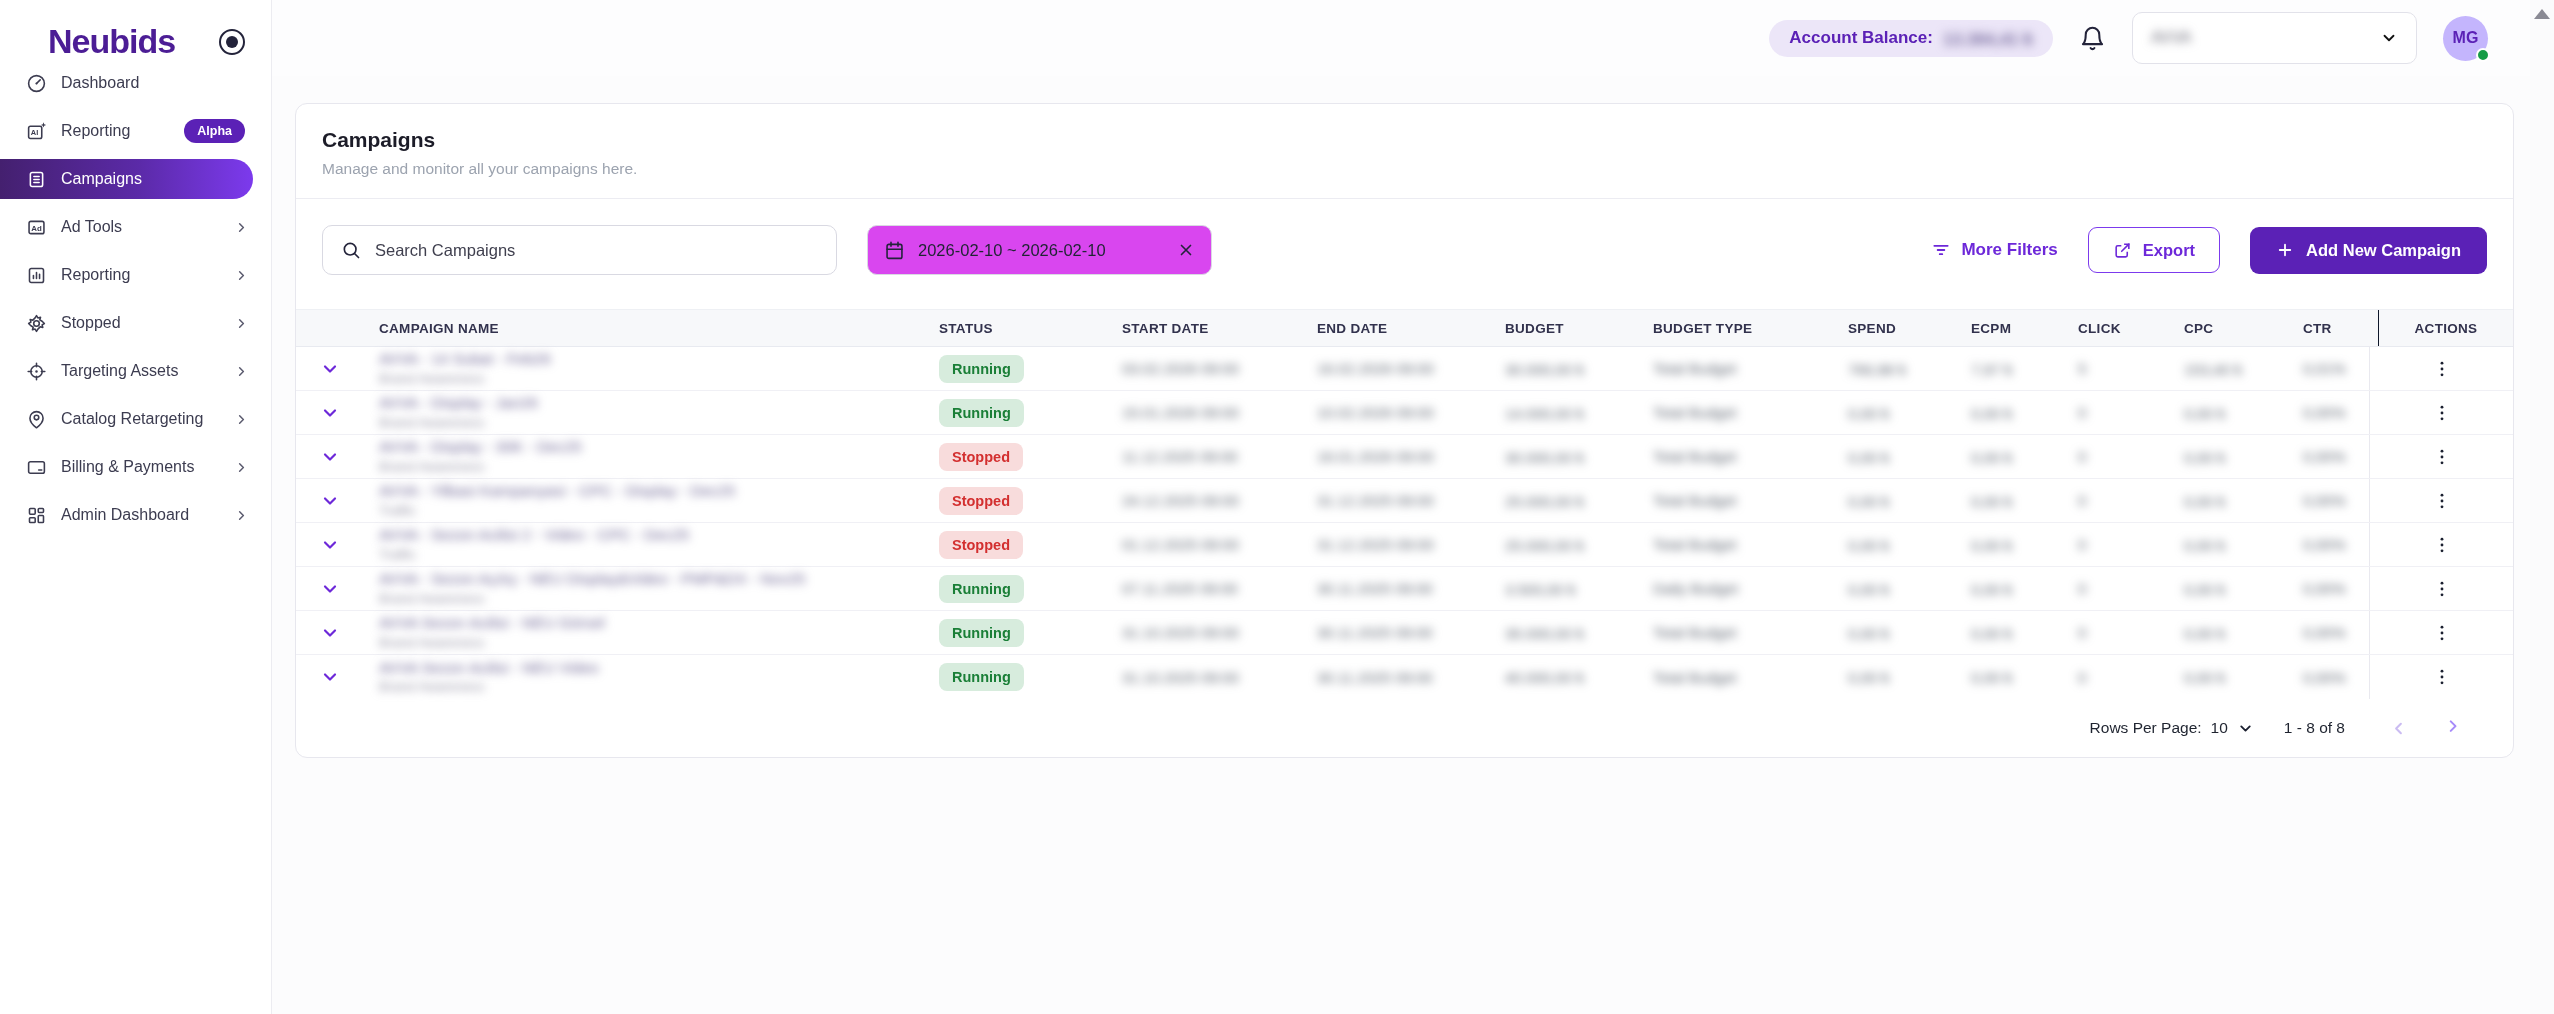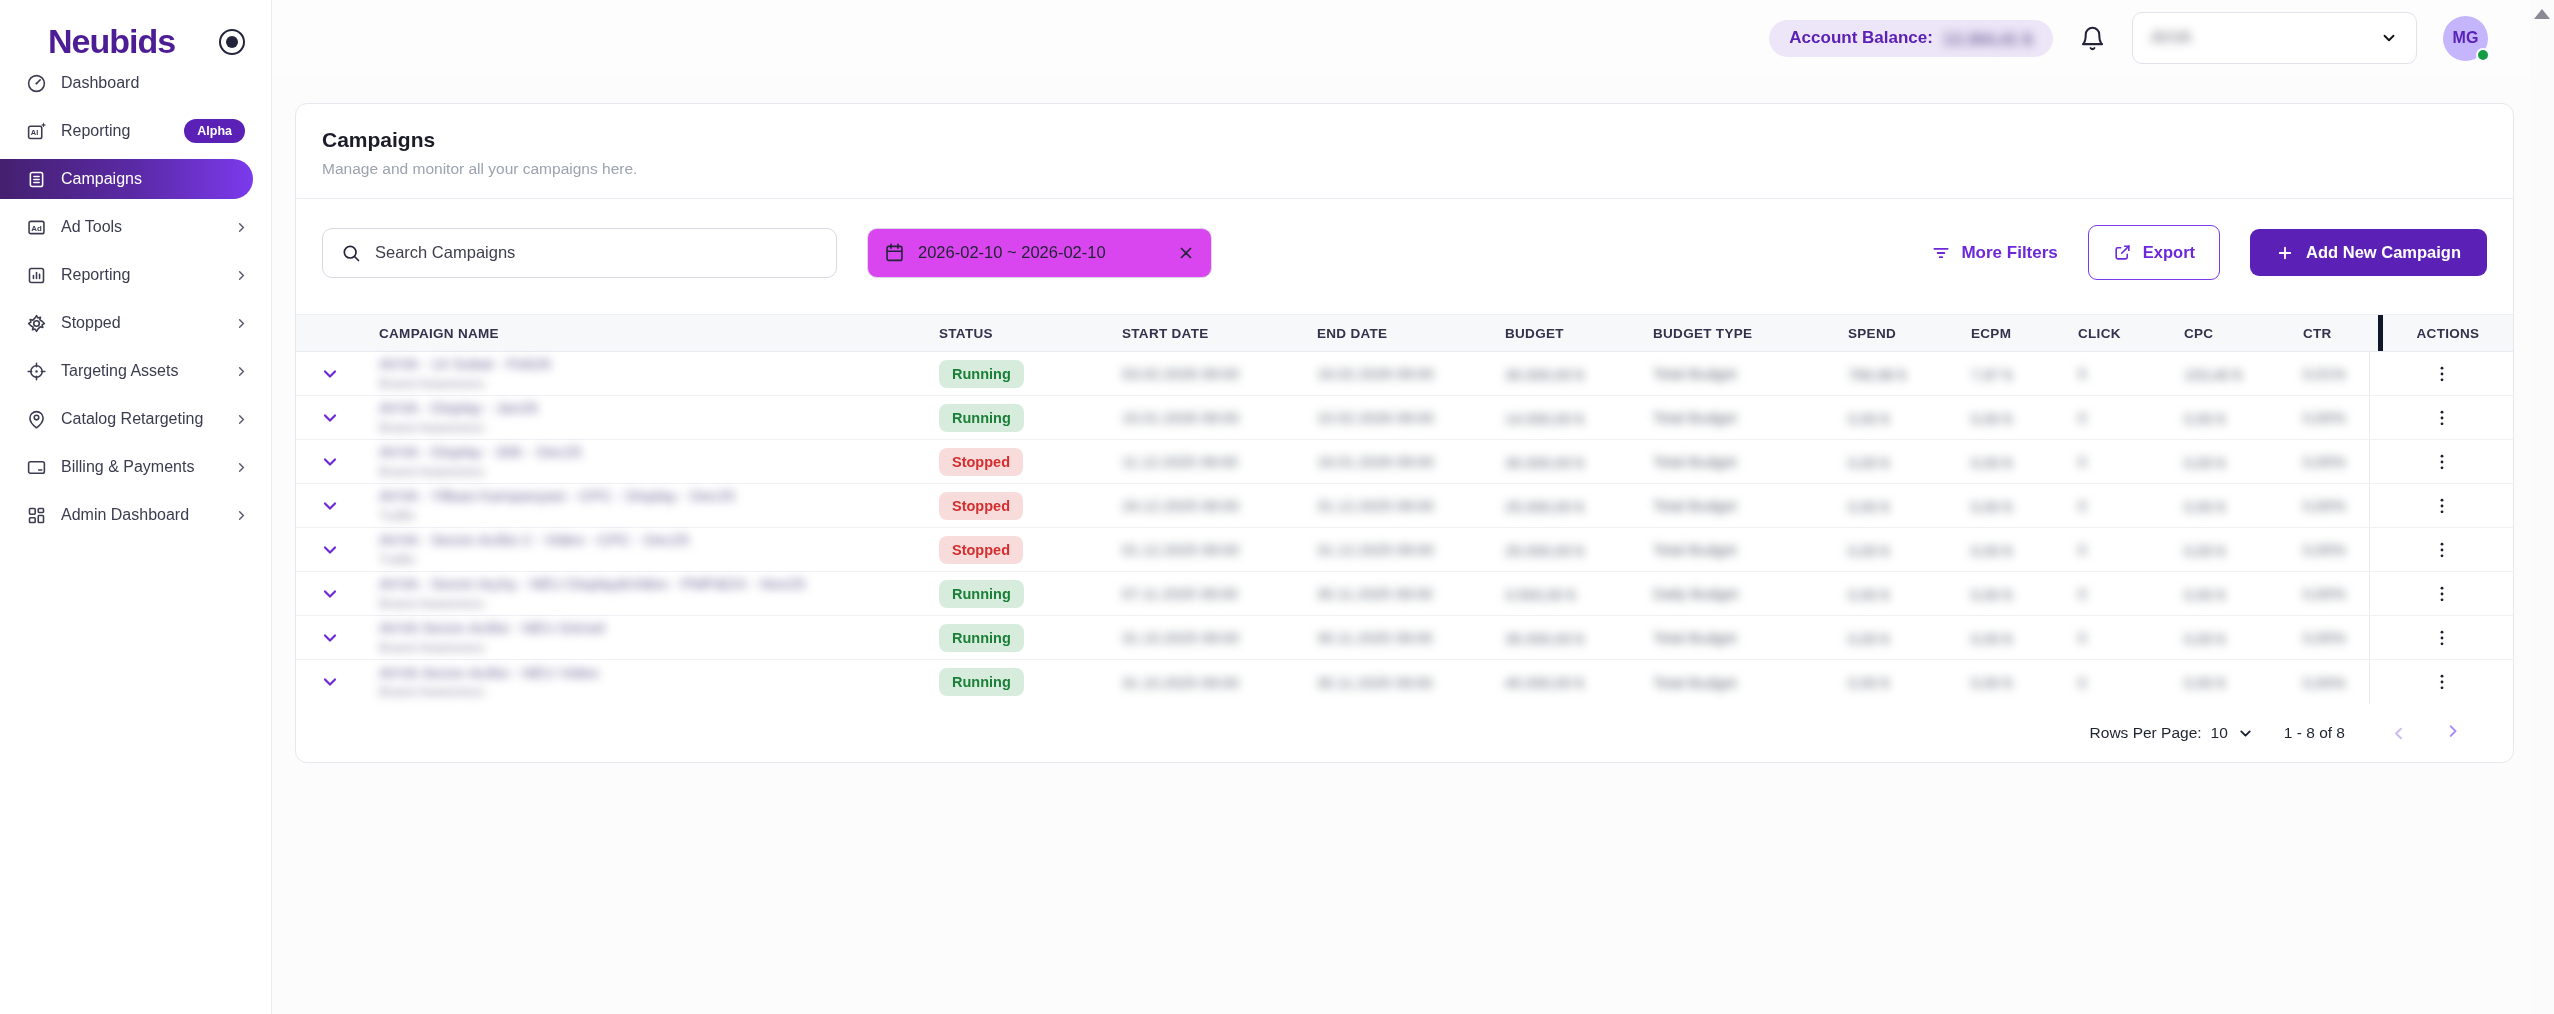--- a/index.html
+++ b/index.html
@@ -48,30 +48,30 @@
   .search-box svg { width:20px; height:20px; color:#23233a; }
   .search-input { border:none; outline:none; flex:1; font-size:16.5px; font-family:inherit; color:#23233a; background:transparent; }
   .search-input::placeholder { color:#3f3f4e; opacity:1; }
   .date-box { width:345px; height:50px; border:1px solid #d9d9e2; border-radius:10px; display:flex; align-items:center; gap:13px; padding:0 16px; background:#d946ef; cursor:pointer; }
   .date-box .cal { width:21px; height:21px; color:#23233a; }
   .date-text { flex:1; font-size:16.5px; color:#1f2433; }
   .date-clear { width:18px; height:18px; color:#23233a; cursor:pointer; }
   .toolbar-spacer { flex:1; }
   .more-filters { display:flex; align-items:center; gap:10px; color:#6d28d9; font-size:17px; font-weight:bold; cursor:pointer; }
   .more-filters svg { width:20px; height:20px; }
-  .btn-export { display:flex; align-items:center; gap:11px; height:55px; padding:0 24px; border:1.5px solid #7c3aed; border-radius:9px; background:#fff; color:#6d28d9; font-size:16.5px; font-weight:bold; cursor:pointer; font-family:inherit; }
+  .btn-export { display:flex; align-items:center; gap:11px; height:46px; padding:0 24px; border:1.5px solid #7c3aed; border-radius:9px; background:#fff; color:#6d28d9; font-size:16.5px; font-weight:bold; cursor:pointer; font-family:inherit; }
   .btn-export svg { width:19px; height:19px; }
   .btn-add { display:flex; align-items:center; gap:12px; height:47px; padding:0 26px; border:none; border-radius:9px; background:#5b21b6; color:#fff; font-size:16.5px; font-weight:bold; cursor:pointer; font-family:inherit; }
   .btn-add svg { width:18px; height:18px; }
 
   
   .cols { display:grid; grid-template-columns:83px 560px 183px 195px 188px 148px 195px 123px 107px 106px 119px 66px 1fr; align-items:center; }
   .thead { height:38px; background:#f7f8fa; border-top:1px solid #eef0f4; border-bottom:1px solid #e8eaf0; }
   .th { font-size:13.5px; font-weight:bold; letter-spacing:.3px; color:#32324d; text-transform:uppercase; white-space:nowrap; }
-  .th.actions-col { justify-self:stretch; height:100%; display:flex; align-items:center; justify-content:center; border-left:5px solid #0f172a;margin-left:9px; }
+  .th.actions-col { justify-self:stretch; height:100%; display:flex; align-items:center; justify-content:center; border-left:1px solid #0f172a;margin-left:9px; }
   .trow { height:44px; border-bottom:1px solid #f0f0f5; }
   .trow:last-child { border-bottom:0; }
   .expander { margin-left:24px; width:20px; height:20px; color:#6d28d9; cursor:pointer; }
   .cname { line-height:1.25; }
   .cname .nm { font-size:15.5px; color:#6a6292; filter:blur(5px); cursor:pointer; }
   .cname .obj { font-size:13.5px; color:#8f8da0; filter:blur(5px); margin-top:2px; }
   .badge { display:inline-block; font-size:14.5px; font-weight:bold; padding:6px 13px; border-radius:8px; }
   .badge.running { background:#d7ecdd; color:#1a7f37; }
   .badge.stopped { background:#f8dcdc; color:#d32f2f; }
   .val { font-size:15px; color:#5d6470; filter:blur(5px); white-space:nowrap; }

